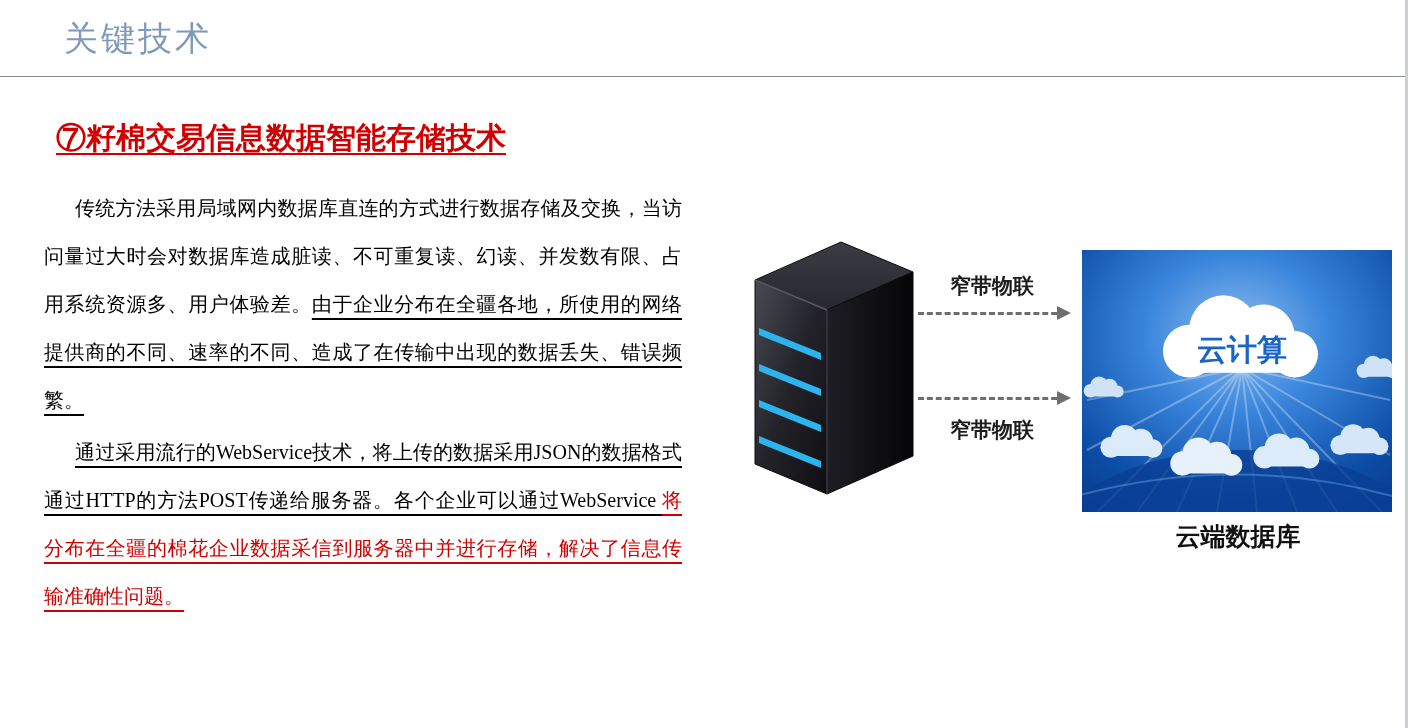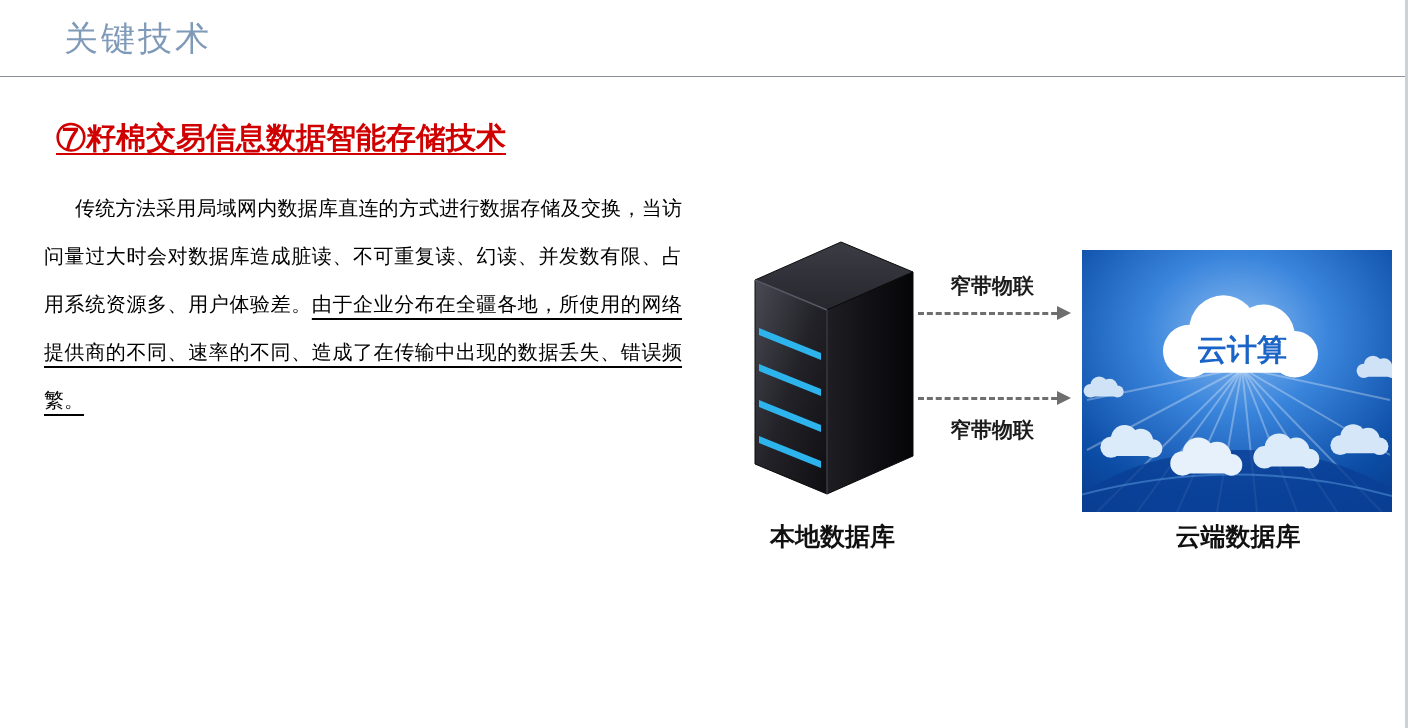--- a/index.html
+++ b/index.html
@@ -65,20 +65,21 @@
 <div class="slide">
 
   <h1 class="slide-title">关键技术</h1>
   <div class="title-divider"></div>
   <div class="right-edge"></div>
 
   <h2 class="section-heading">⑦籽棉交易信息数据智能存储技术</h2>
 
   <div class="text-column">
     <p><span>传统方法采用局域网内数据库直连的方式进行数据存储及交换，当访问量过大时会对数据库造成脏读、不可重复读、幻读、并发数有限、占用系统资源多、用户体验差。</span><span class="u">由于企业分布在全疆各地，所使用的网络提供商的不同、速率的不同、造成了在传输中出现的数据丢失、错误频繁。</span></p>
+    <p><span class="u">通过采用流行的WebService技术，将上传的数据采用JSON的数据格式通过HTTP的方法POST传递给服务器。各个企业可以通过WebService </span><span class="u red">将分布在全疆的棉花企业数据采信到服务器中并进行存储，解决了信息传输准确性问题。</span></p>
   </div>
 
   <div class="diagram">
 
     <svg class="server-svg" viewBox="0 0 175 285">
       <defs>
         <linearGradient id="gFront" x1="0" y1="0" x2="1" y2="1">
           <stop offset="0" stop-color="#4a4a54"></stop>
           <stop offset="0.5" stop-color="#222228"></stop>
           <stop offset="1" stop-color="#0e0e12"></stop>
@@ -97,21 +98,20 @@
       <polygon points="82,74 168,36 168,220 82,258" fill="url(#gRight)" stroke="#0a0a0a" stroke-width="1"></polygon>
       <g>
         <polygon points="14,92 76,117 76,124 14,99" fill="#2db4ec"></polygon>
         <polygon points="14,128 76,153 76,160 14,135" fill="#2db4ec"></polygon>
         <polygon points="14,164 76,189 76,196 14,171" fill="#2db4ec"></polygon>
         <polygon points="14,200 76,225 76,232 14,207" fill="#2db4ec"></polygon>
       </g>
       <line x1="10" y1="44" x2="82" y2="74" stroke="#5a5a66" stroke-width="1.5"></line>
       <line x1="82" y1="74" x2="82" y2="258" stroke="#3c3c46" stroke-width="1.5"></line>
     </svg>
-    <div class="db-label local">本地数据库</div>
 
     <div class="arrow-label narrow">窄带物联</div>
     <div class="dashed-arrow arrow-top"></div>
     <div class="dashed-arrow arrow-bottom"></div>
     <div class="arrow-label broad">窄带物联</div>
 
     <svg class="cloud-svg" viewBox="0 0 310 262">
       <defs>
         <radialGradient id="gSky" cx="0.5" cy="0.32" r="0.85">
           <stop offset="0" stop-color="#8dbdf0"></stop>

